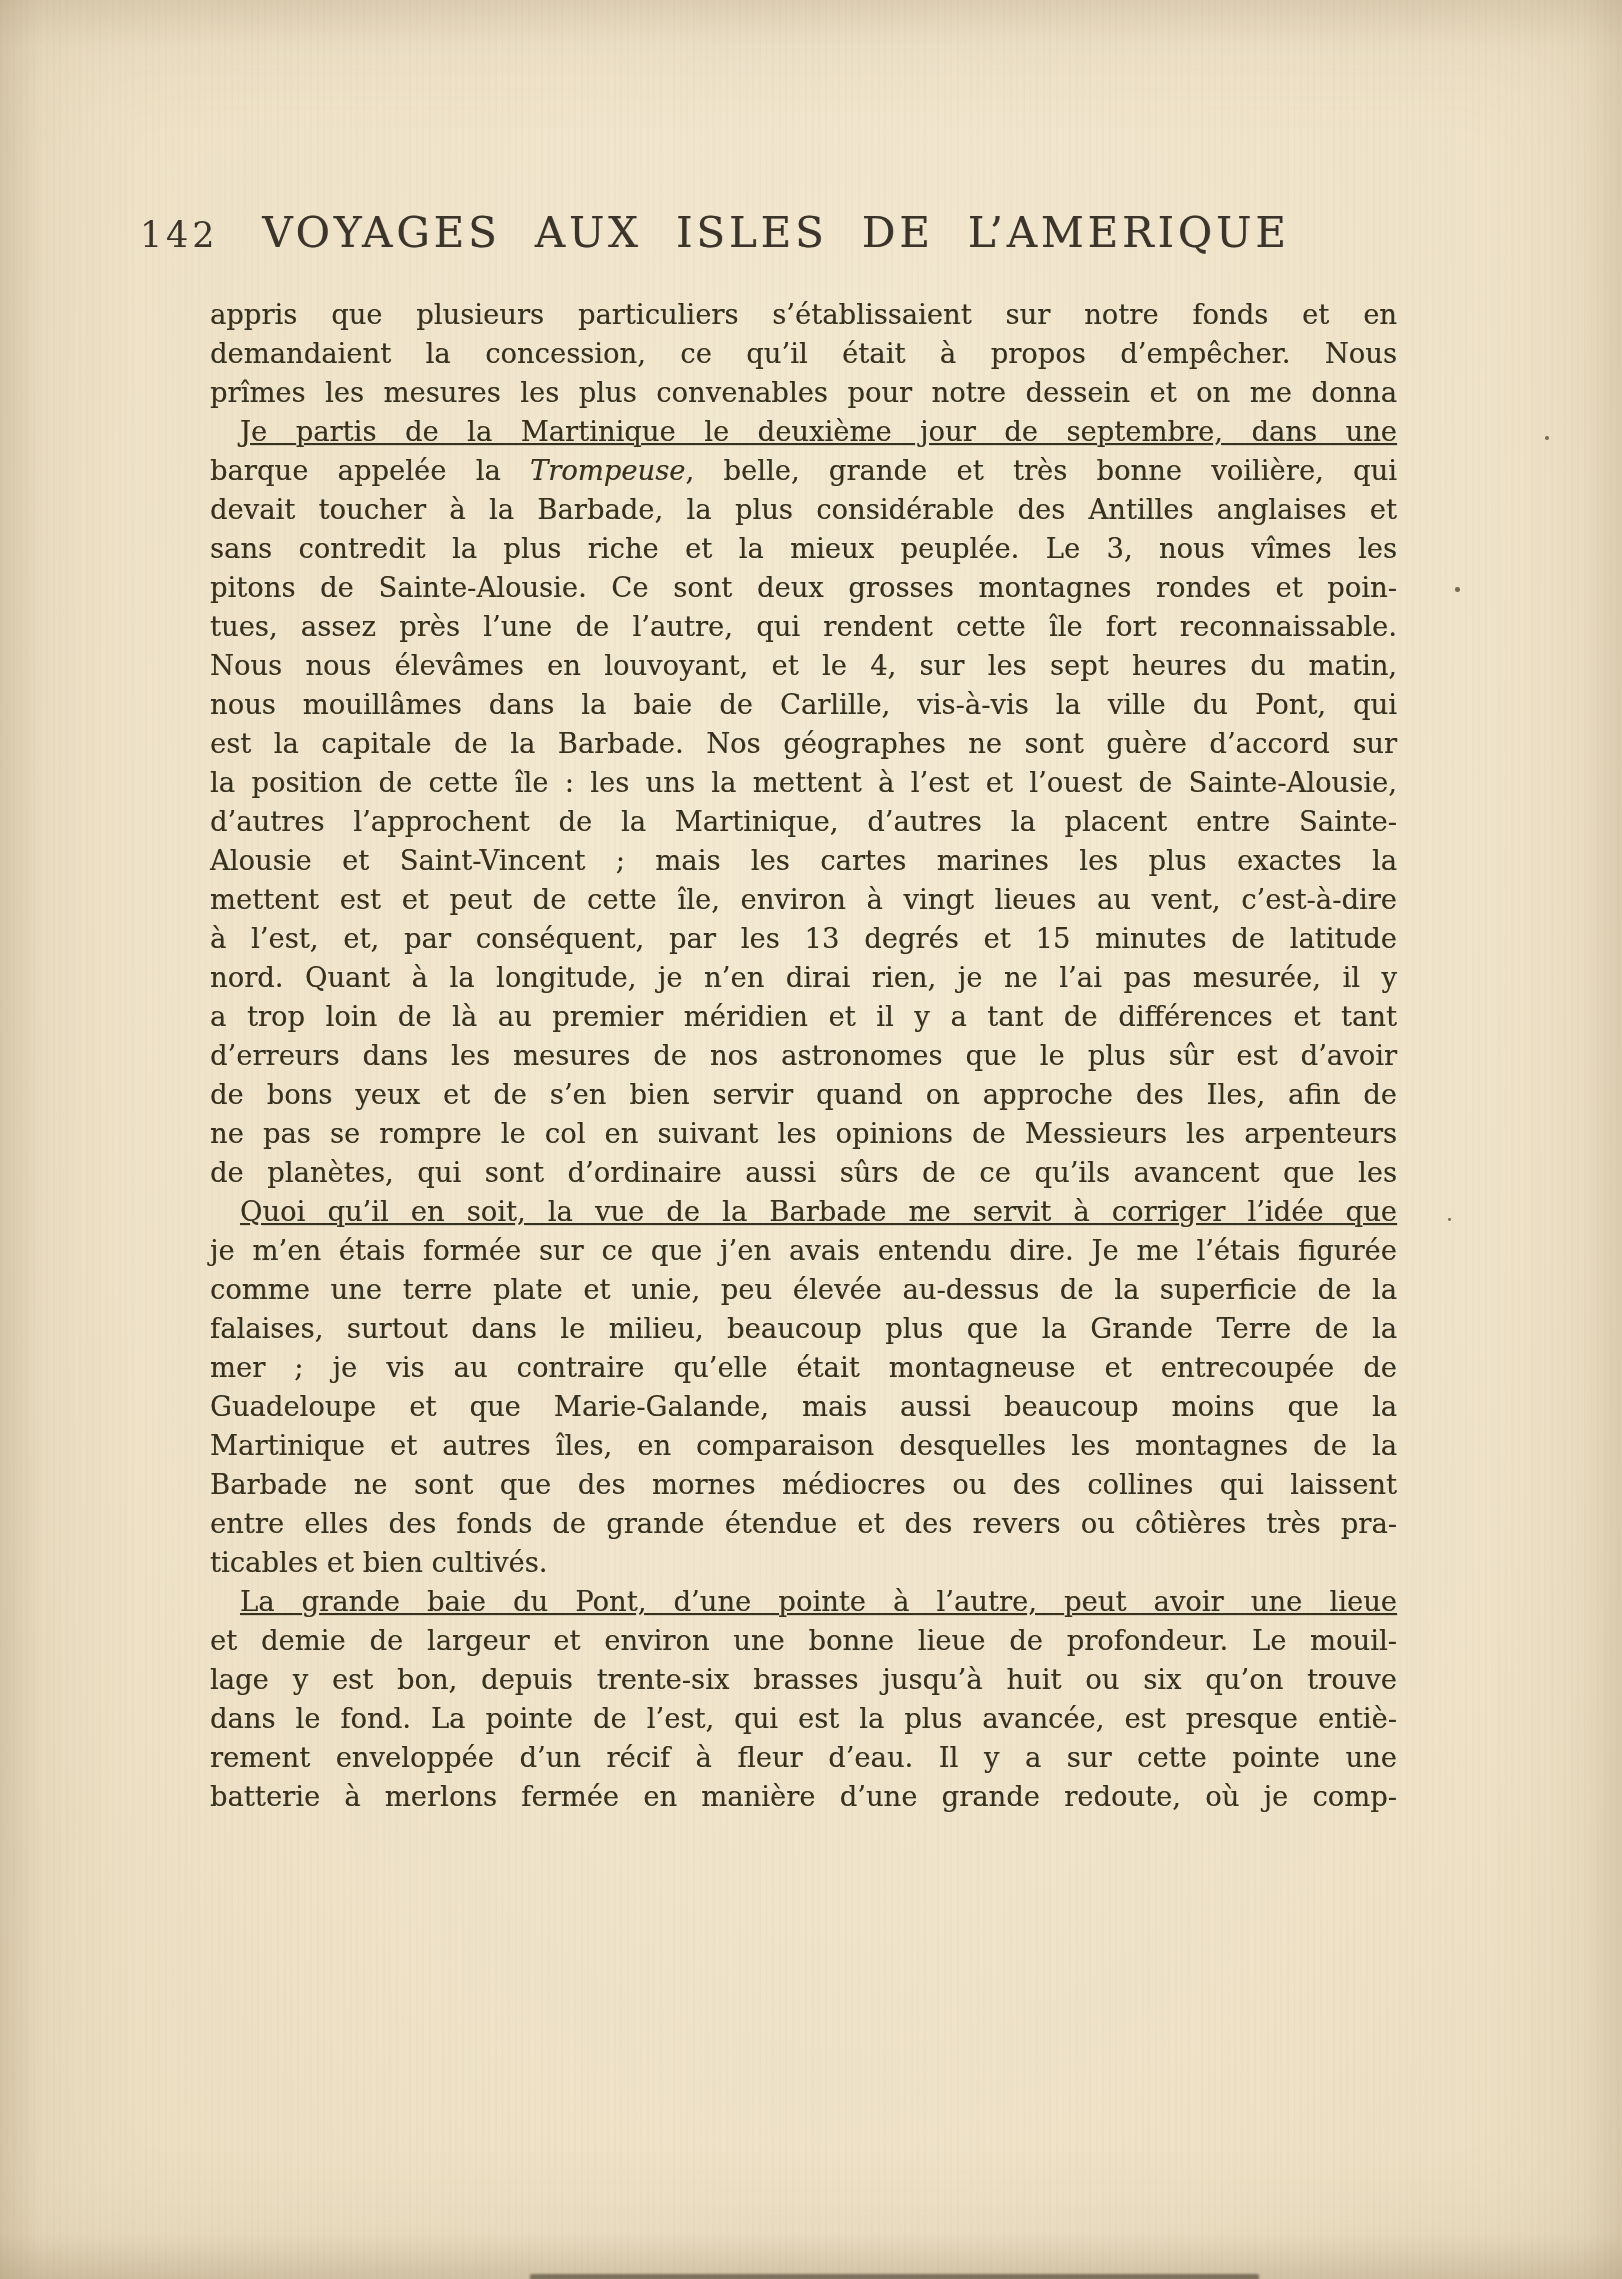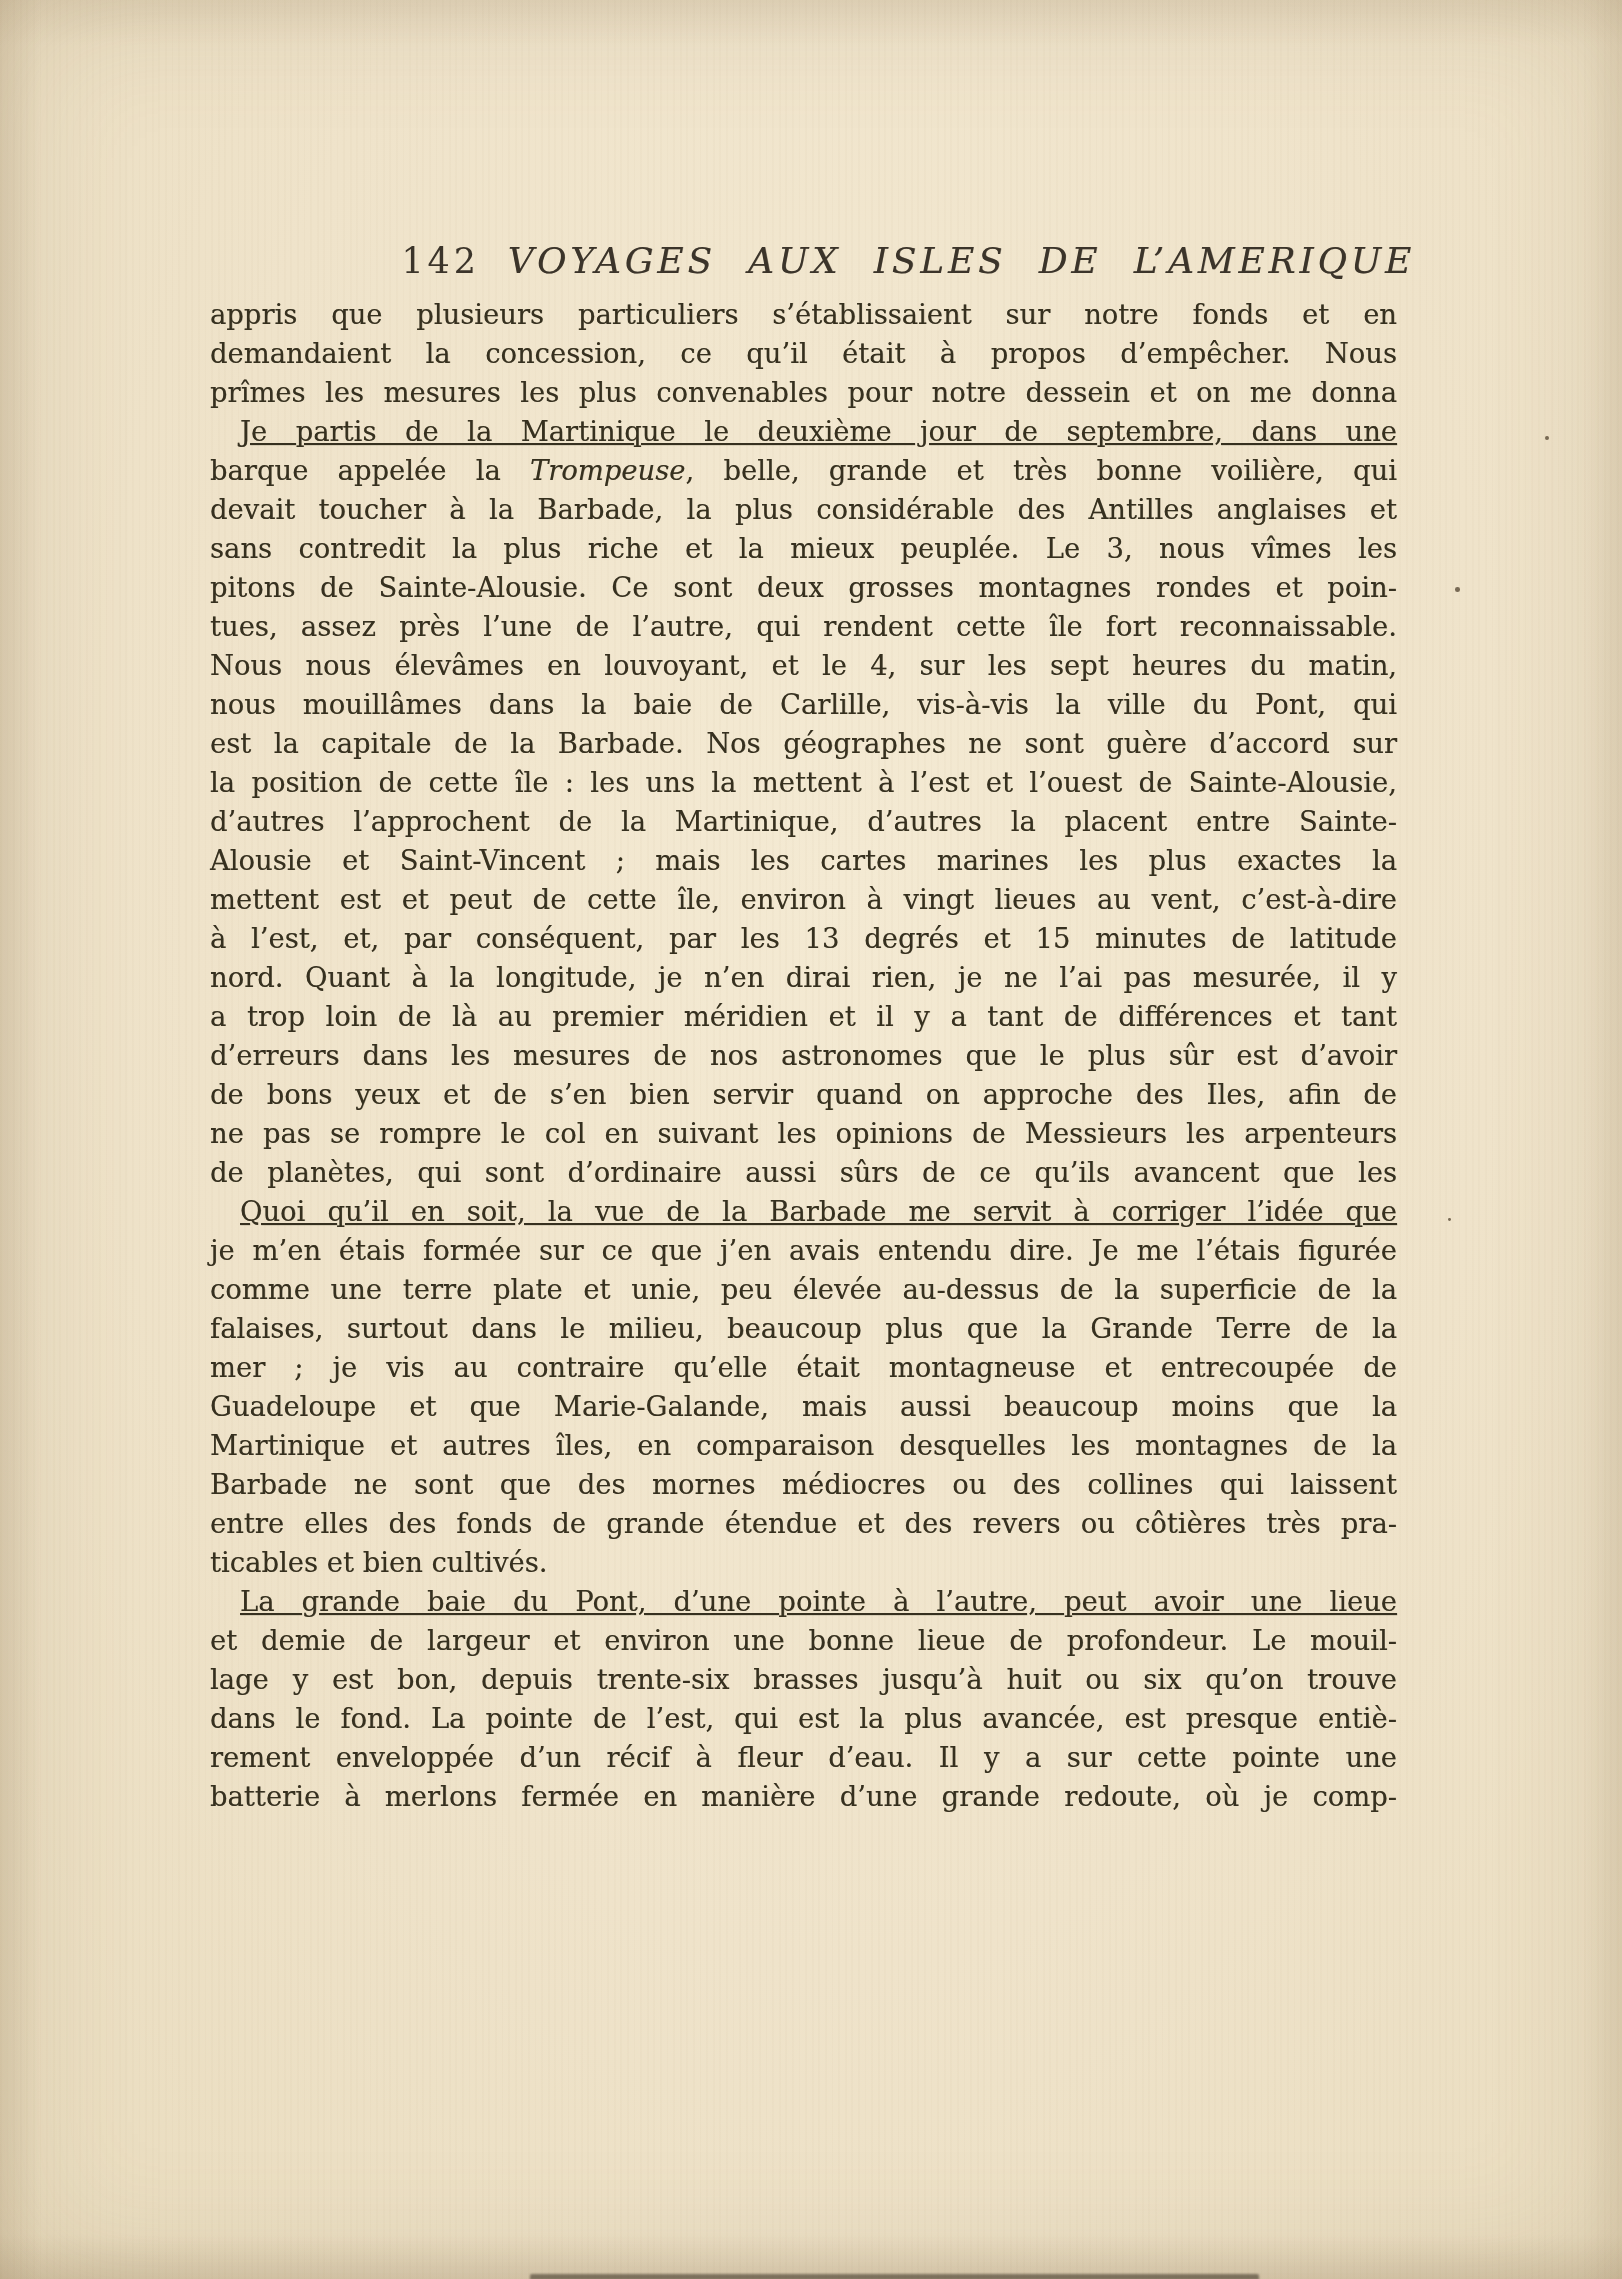--- a/index.html
+++ b/index.html
@@ -28,37 +28,34 @@
       linear-gradient(180deg, rgba(140,115,80,0.10) 0, rgba(0,0,0,0) 2%, rgba(0,0,0,0) 98%, rgba(120,95,60,0.16) 100%);
   }
   .bottom-bar{
     position:absolute;left:530px;bottom:0;width:729px;height:5.7px;
     background:rgba(55,45,32,0.55);
     filter:blur(0.9px);
     border-radius:1.9px 1.9px 0 0;
   }
   .running-head{
     position:absolute;top:208px;left:140px;right:208px;
-    display:flex;align-items:baseline;gap:28px;
+    display:flex;align-items:baseline;gap:44px;
     color:#3b342a;
-    justify-content:flex-end;
   }
   .folio{
     font-size:35px;
     letter-spacing:3.8px;
     font-variant-numeric:oldstyle-nums;
   }
   .head-title{
-    font-style:italic;
-    font-size:36px;
+    font-size:42px;
     letter-spacing:3.8px;
     word-spacing:17px;
     white-space:nowrap;
     text-shadow:0.4px 0.4px 0.5px rgba(59,52,42,0.45);
-    margin-top:32px;
   }
   .text-block{
     position:absolute;top:295px;left:210px;width:1187px;
     font-size:27.4px;
     line-height:39px;
     color:var(--ink);
     text-shadow:0.3px 0.3px 0.4px rgba(54,48,31,0.45);
   }
   .line{
     text-align:justify;

